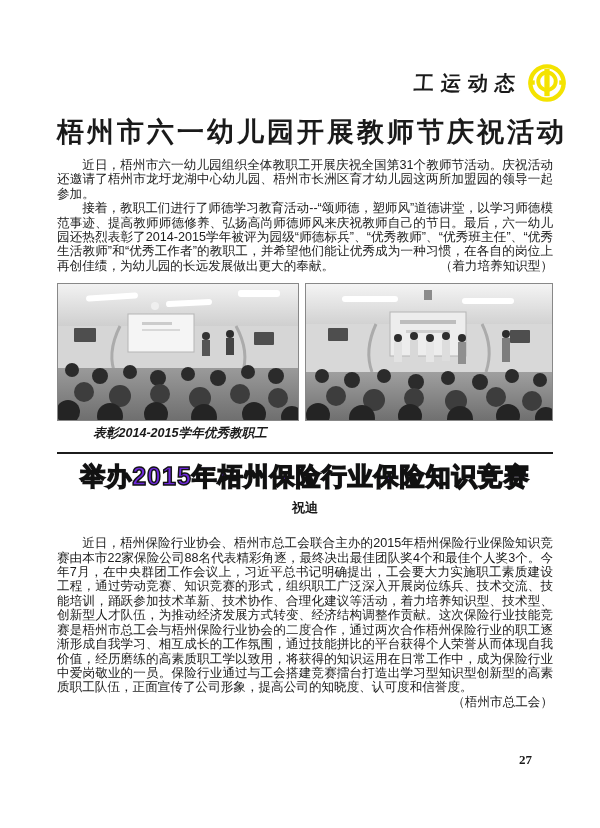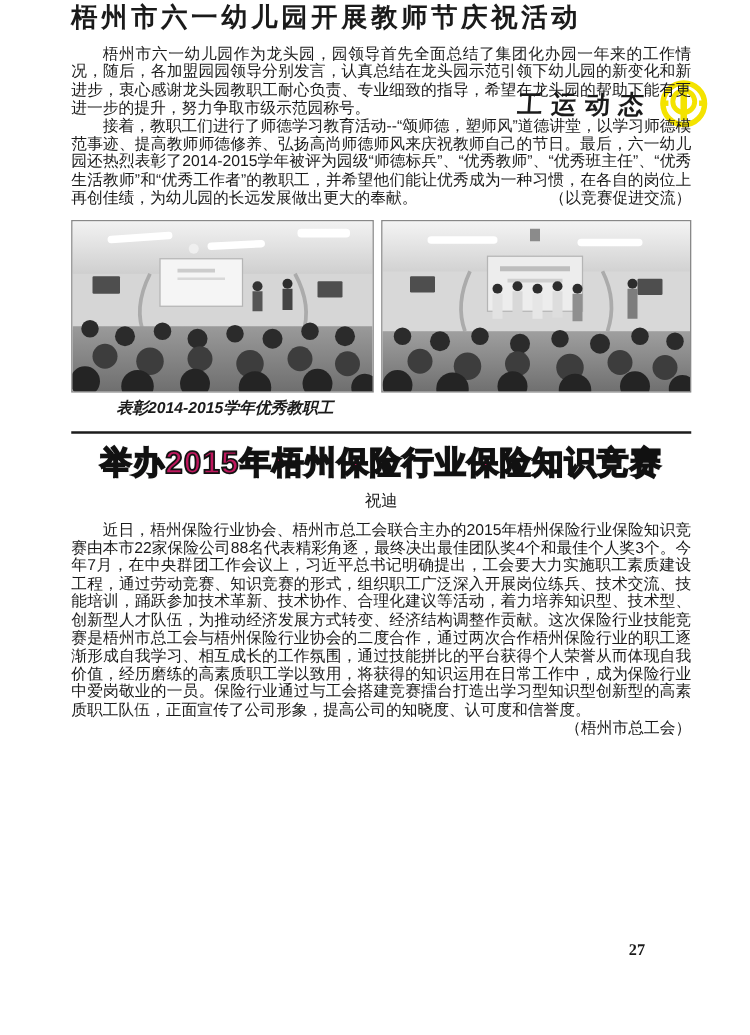--- a/index.html
+++ b/index.html
@@ -9,46 +9,46 @@
 
   
   .masthead{position:absolute;top:62px;right:32px;display:flex;align-items:center;gap:4px;}
   .masthead-text{font-family:"Liberation Serif",serif;font-weight:900;font-size:20px;
                  letter-spacing:7px;transform:skewX(-4deg);white-space:nowrap;}
   .union-logo{width:42px;height:42px;flex:0 0 auto;}
 
   
   .content{position:absolute;left:57px;top:0;width:496px;}
 
-  .a1-title{text-align:left;font-family:"Liberation Serif",serif;
-            font-weight:900;font-size:21px;letter-spacing:3px;white-space:nowrap;}
+  .a1-title{margin-top:114px;text-align:left;font-family:"Liberation Serif",serif;
+            font-weight:900;font-size:27px;letter-spacing:3px;white-space:nowrap;}
 
   .body-text{margin:0;font-size:12.6px;line-height:14.4px;text-align:justify;
              text-indent:2em;}
   .body-text:first-of-type{margin-top:8px;}
   .inline-byline{float:right;text-indent:0;}
 
   .photo-row{margin-top:10px;display:flex;justify-content:space-between;}
   .photo{border:1px solid #888;background:#d8d8d8;font-size:0;line-height:0;}
   .photo svg{display:block;}
   .caption-row{display:flex;justify-content:space-between;margin-top:4px;}
   .caption{font-weight:bold;font-size:12.6px;text-align:center;}
   .caption.left{width:240px;}
   .caption.right{width:246px;font-style:italic;}
 
   .divider{border:none;border-top:2px solid #1c1c1c;margin:10px 0 6px 0;}
 
   .a2-title{text-align:center;font-weight:900;font-size:25px;letter-spacing:1px;
-            color:#be185d;-webkit-text-stroke:1.4px #111;
+            color:#6d28d9;-webkit-text-stroke:1.4px #111;
             text-shadow:0 0 1px #111;white-space:nowrap;margin-top:2px;}
-  .a2-author{text-align:center;font-weight:normal;font-size:13px;margin:6px 0 7px 0;}
+  .a2-author{text-align:center;font-weight:bold;font-size:13px;margin:6px 0 19px 0;}
 
   .byline-right{text-align:right;font-size:12.6px;line-height:14.4px;margin-top:0;}
 
-  .page-number{position:absolute;right:84px;top:752px;font-weight:bold;font-size:13px;
+  .page-number{position:absolute;right:68px;top:752px;font-weight:bold;font-size:13px;
                font-family:"Liberation Serif",serif;margin-left:23px;}
 </style>
 </head>
 <body>
 
 <div class="page">
 
   <div class="masthead">
     <span class="masthead-text">工运动态</span>
     <span class="union-logo">
@@ -60,24 +60,24 @@
         <rect x="38" y="21" width="7" height="5" fill="#f4e300"></rect>
       </svg>
     </span>
   </div>
 
   <div class="content">
 
     <div class="a1-title">梧州市六一幼儿园开展教师节庆祝活动</div>
 
     <p class="body-text">
-      <span>梧州市六一幼儿园作为龙头园，园领导首先全面总结了集团化办园一年来的工作情况，随后，各加盟园园领导分别发言，认真总结在龙头园示范引领下幼儿园的新变化和新进步，衷心感谢龙头园教职工耐心负责、专业细致的指导，希望在龙头园的帮助下能有更进一步的提升，努力争取市级示范园称号。</span>
+      <span>近日，梧州市六一幼儿园组织全体教职工开展庆祝全国第31个教师节活动。庆祝活动还邀请了梧州市龙圩龙湖中心幼儿园、梧州市长洲区育才幼儿园这两所加盟园的领导一起参加。</span>
     </p>
     <p class="body-text">
-      <span>接着，教职工们进行了师德学习教育活动--“颂师德，塑师风”道德讲堂，以学习师德模范事迹、提高教师师德修养、弘扬高尚师德师风来庆祝教师自己的节日。最后，六一幼儿园还热烈表彰了2014-2015学年被评为园级“师德标兵”、“优秀教师”、“优秀班主任”、“优秀生活教师”和“优秀工作者”的教职工，并希望他们能让优秀成为一种习惯，在各自的岗位上再创佳绩，为幼儿园的长远发展做出更大的奉献。</span><span class="inline-byline">（以竞赛促进交流）</span>
+      <span>接着，教职工们进行了师德学习教育活动--“颂师德，塑师风”道德讲堂，以学习师德模范事迹、提高教师师德修养、弘扬高尚师德师风来庆祝教师自己的节日。最后，六一幼儿园还热烈表彰了2014-2015学年被评为园级“师德标兵”、“优秀教师”、“优秀班主任”、“优秀生活教师”和“优秀工作者”的教职工，并希望他们能让优秀成为一种习惯，在各自的岗位上再创佳绩，为幼儿园的长远发展做出更大的奉献。</span><span class="inline-byline">（着力培养知识型）</span>
     </p>
 
     <div class="photo-row">
 
       <div class="photo">
         <svg viewBox="0 0 240 136" width="240" height="136">
           <defs>
             <linearGradient id="ceil1" x1="0" y1="0" x2="0" y2="1">
               <stop offset="0" stop-color="#f2f2f2"></stop>
                 <stop offset="1" stop-color="#cfcfcf"></stop>

